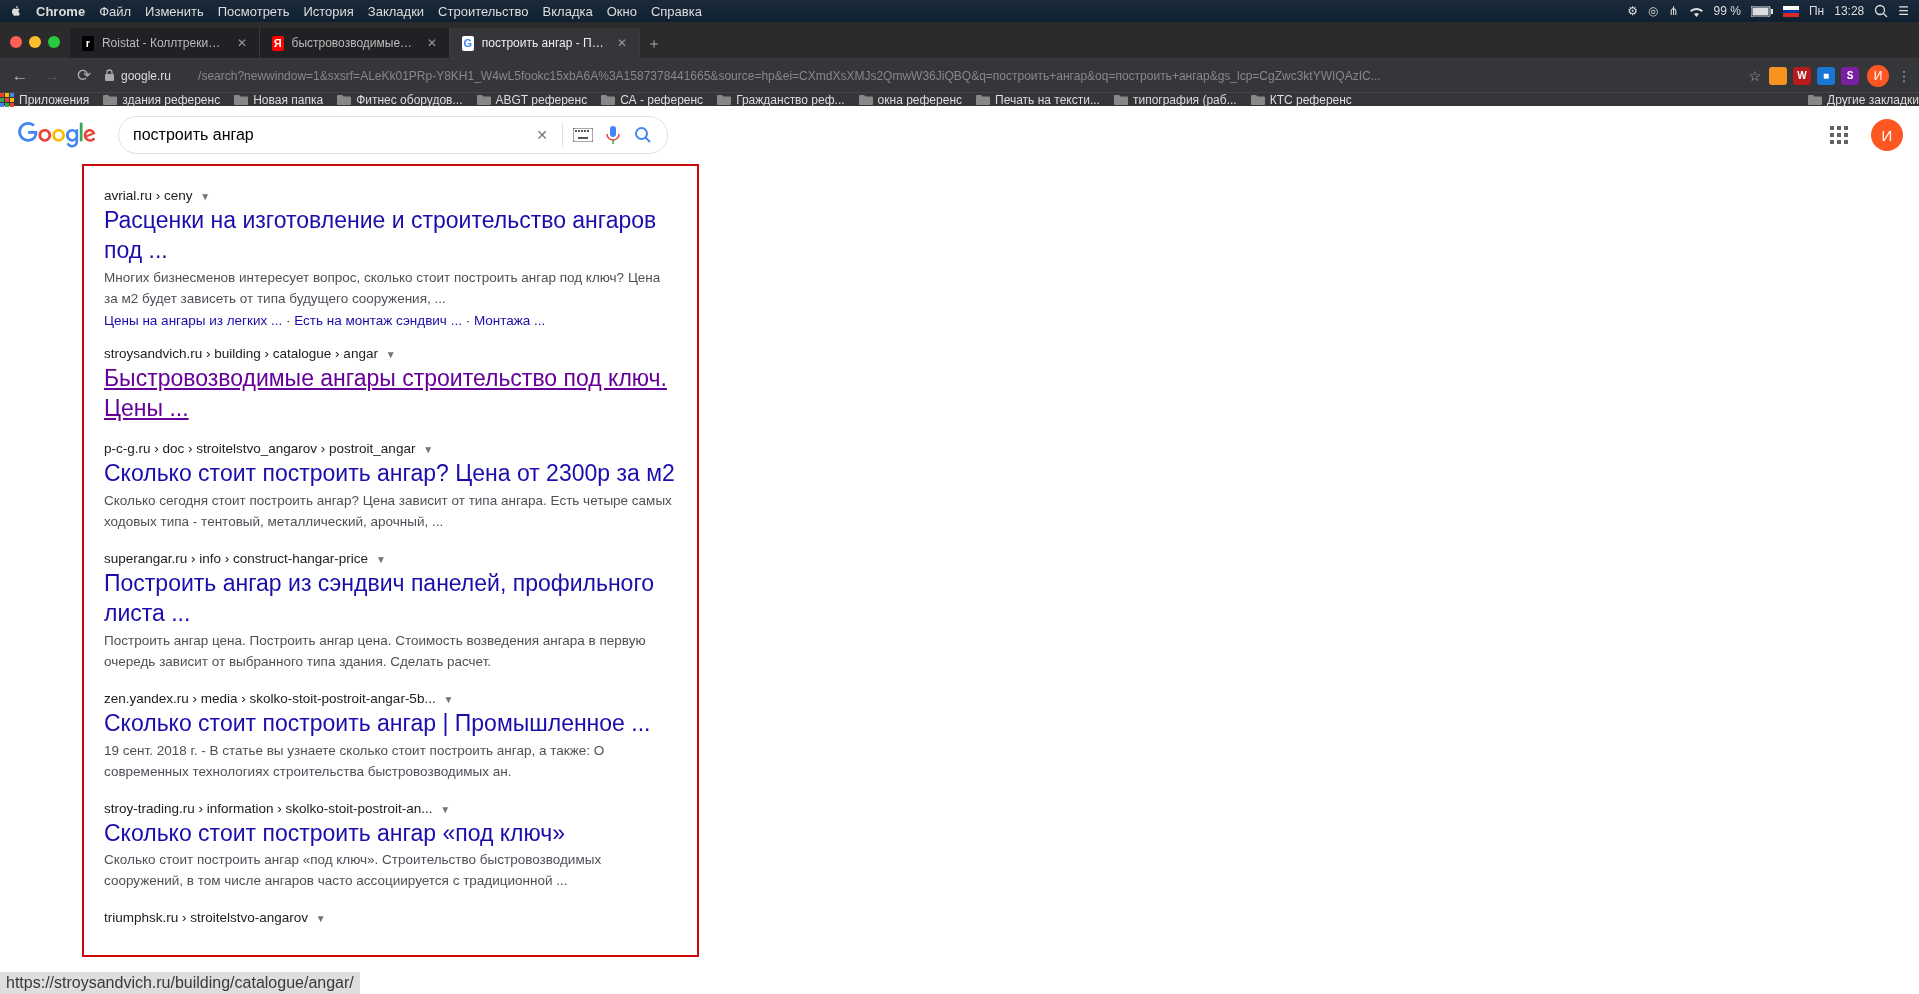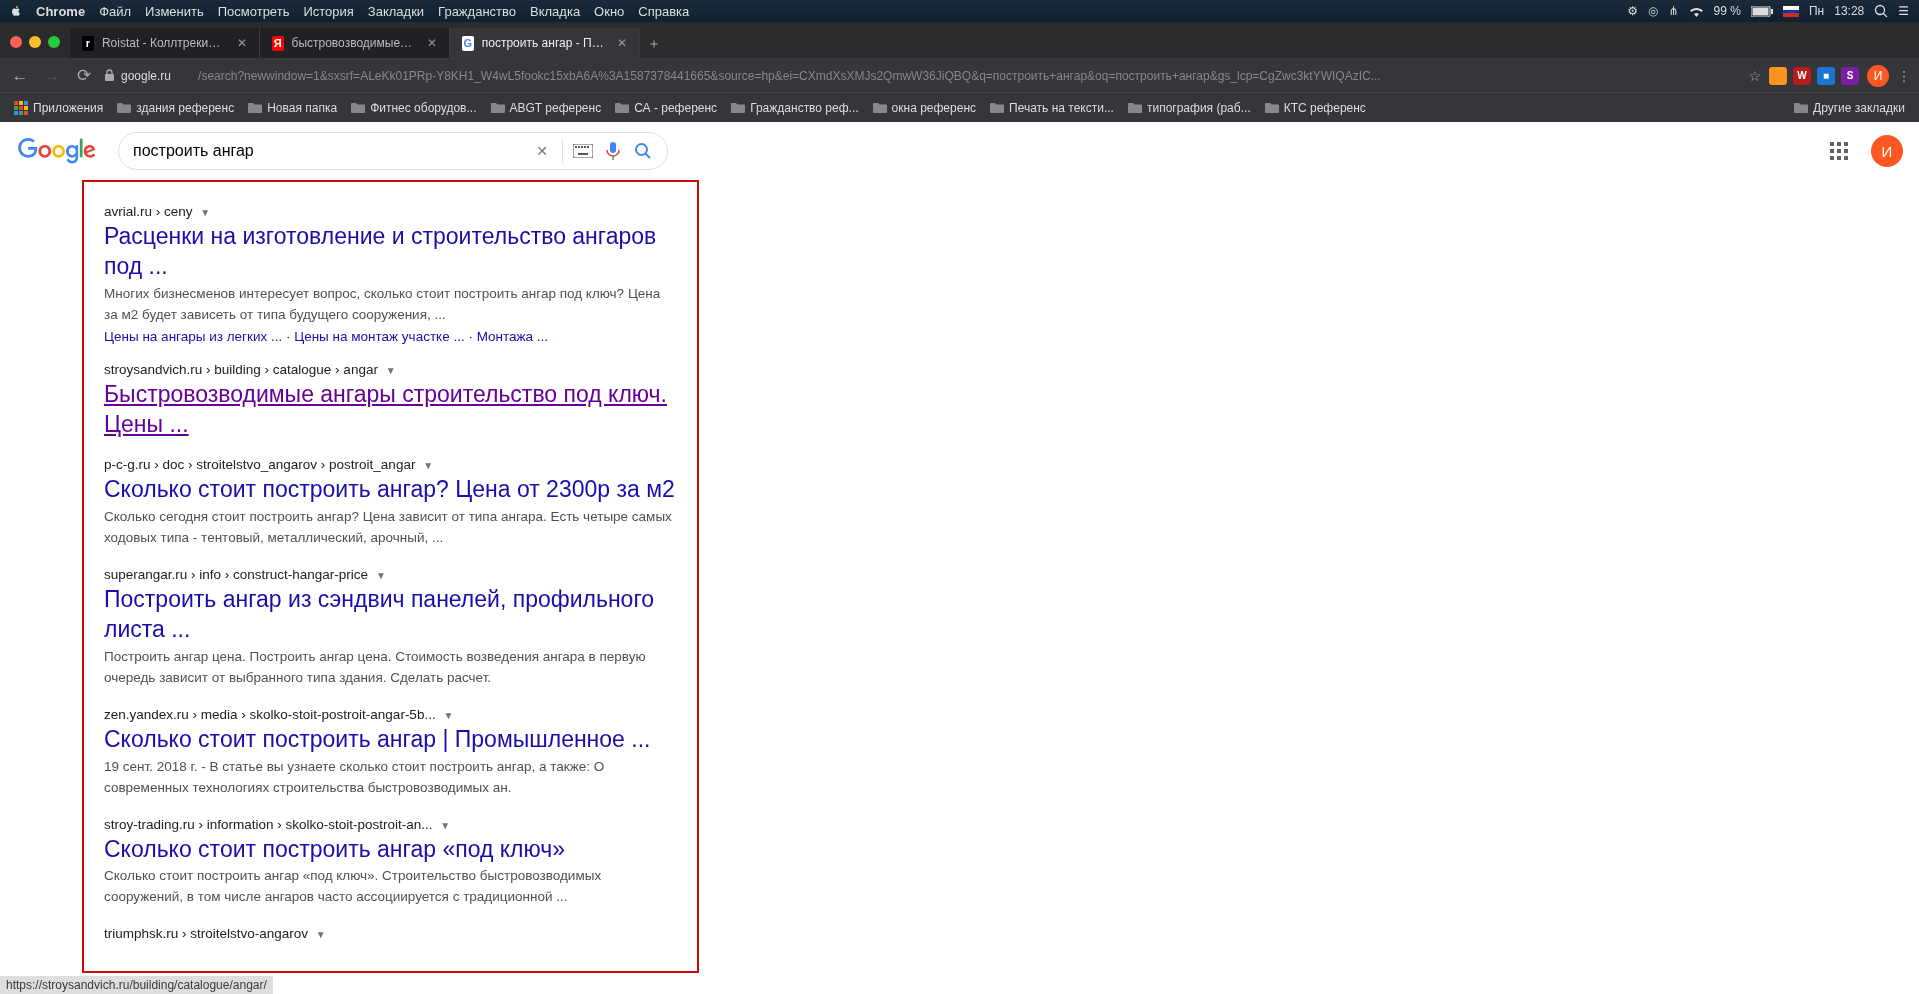--- a/index.html
+++ b/index.html
@@ -31,21 +31,21 @@
     .navbtn.disabled{color:#555;}
     .url{flex:1;display:flex;align-items:center;color:#aaa;font-size:12px;gap:6px;}
     .url .host{color:#ddd;}
     .url .path{color:#888;margin-left:21px;}
     .lock-svg{width:11px;height:13px;}
     .rcol{display:flex;gap:8px;align-items:center;}
     .ext{width:18px;height:18px;border-radius:3px;display:flex;align-items:center;justify-content:center;font-size:10px;color:white;font-weight:bold;}
     .avatar{width:22px;height:22px;border-radius:50%;background:#ff5722;color:white;display:flex;align-items:center;justify-content:center;font-size:12px;font-weight:500;}
 
     
-    .bookmarks{display:flex;align-items:center;height:30px;background:#35363a;padding:0 14px;gap:14px;color:#ddd;font-size:12px;border-top:1px solid #444;}
+    .bookmarks{display:flex;align-items:center;height:14px;background:#35363a;padding:0 0;gap:14px;color:#ddd;font-size:12px;border-top:1px solid #444;}
     .bmitem{display:flex;align-items:center;gap:5px;white-space:nowrap;}
     .bm-folder-svg{width:14px;height:11px;}
     .bmspacer{flex:1;}
 
     
     .gheader{display:flex;align-items:center;height:58px;padding:6px 16px;gap:20px;border-bottom:0;}
     .glogo{margin:0 2px 0 2px;}
     .gsearch{display:flex;align-items:center;border:1px solid #dfe1e5;border-radius:24px;height:38px;width:550px;padding:0 14px;gap:10px;}
     .gsearch input{border:none;outline:none;flex:1;font-size:16px;}
     .siconbtn{width:20px;height:20px;display:flex;align-items:center;justify-content:center;cursor:pointer;}
@@ -60,42 +60,42 @@
     .r-url{font-size:13.5px;color:#202124;}
     .r-toggle{color:#70757a;font-size:10px;margin-left:4px;}
     .r-title{font-size:23px;color:#1a0dab;margin:3px 0 2px;line-height:1.3;}
     .r-title a{color:#1a0dab;text-decoration:none;}
     .r-title.visited a{color:#609;text-decoration:underline;}
     .r-snippet{font-size:13.5px;color:#4d5156;line-height:1.55;}
     .r-sublinks{font-size:13.5px;margin-top:3px;}
     .r-sublinks a{color:#1a0dab;text-decoration:none;}
 
     
-    .statusbar{position:fixed;bottom:0;left:0;background:#dedede;color:#3a3a3a;font-size:12px;padding:2px 6px;}
+    .statusbar{position:fixed;bottom:0;left:0;background:#dedede;color:#3a3a3a;font-size:16px;padding:2px 6px;}
 
     
     svg { display:block; }
   </style>
 </head>
 <body>
 
 <div class="menubar">
   <div class="menubar-left">
     <span>
       <svg class="apple-svg" viewBox="0 0 16 16">
           <path fill="#ddd" d="M11.4 8.5c0-1.7 1.4-2.5 1.4-2.5-.8-1.1-2-1.3-2.4-1.3-1 0-1.6.6-2.2.6s-1.3-.6-2.2-.6c-1.1 0-2.2.7-2.8 1.7-1.2 2-.3 5 1 6.6.6.8 1.2 1.5 2 1.5.8 0 1.1-.5 2.1-.5s1.2.5 2.1.5c.9 0 1.5-.8 2-1.5.4-.6.7-1.2.9-1.9-1.1-.4-1.9-1.4-1.9-2.6zm-1.6-5.2c.5-.6.8-1.3.7-2.1-.7 0-1.5.5-2 1-.4.5-.8 1.3-.7 2 .8.1 1.5-.4 2-.9z"></path>
         </svg>
     </span>
     <span style="font-weight:600;text-align:right;">Chrome</span>
     <span>Файл</span>
     <span>Изменить</span>
     <span>Посмотреть</span>
     <span>История</span>
     <span>Закладки</span>
-    <span>Гражданство</span>
+    <span>Строительство</span>
     <span>Вкладка</span>
     <span>Окно</span>
     <span>Справка</span>
   </div>
   <div class="menubar-right">
     <span>⚙</span>
     <span>◎</span>
     <span>⋔</span>
     <span>
       <svg width="15" height="11" viewBox="0 0 15 11">
@@ -342,21 +342,21 @@
     </div>
   <div class="gavatar">И</div>
 </div>
 
 <div class="results-wrap">
   <div id="results-container">
       <div class="result">
         <div class="r-url">avrial.ru › ceny <span class="r-toggle">▼</span></div>
         <div class="r-title"><a href="#">Расценки на изготовление и строительство ангаров под ...</a></div>
         <div class="r-snippet">Многих бизнесменов интересует вопрос, сколько стоит построить ангар под ключ? Цена за м2 будет зависеть от типа будущего сооружения, ...</div>
-        <div class="r-sublinks"><a href="#">Цены на ангары из легких ...</a> · <a href="#">Цены на монтаж участке ...</a> · <a href="#">Монтажа ...</a></div>
+        <div class="r-sublinks"><a href="#">Цены на ангары из легких ...</a> · <a href="#">Есть на монтаж сэндвич ...</a> · <a href="#">Монтажа ...</a></div>
       </div>
       <div class="result">
         <div class="r-url">stroysandvich.ru › building › catalogue › angar <span class="r-toggle">▼</span></div>
         <div class="r-title visited"><a href="#">Быстровозводимые ангары строительство под ключ. Цены ...</a></div>
       </div>
       <div class="result">
         <div class="r-url">p-c-g.ru › doc › stroitelstvo_angarov › postroit_angar <span class="r-toggle">▼</span></div>
         <div class="r-title"><a href="#">Сколько стоит построить ангар? Цена от 2300р за м2</a></div>
         <div class="r-snippet">Сколько сегодня стоит построить ангар? Цена зависит от типа ангара. Есть четыре самых ходовых типа - тентовый, металлический, арочный, ...</div>
       </div>

